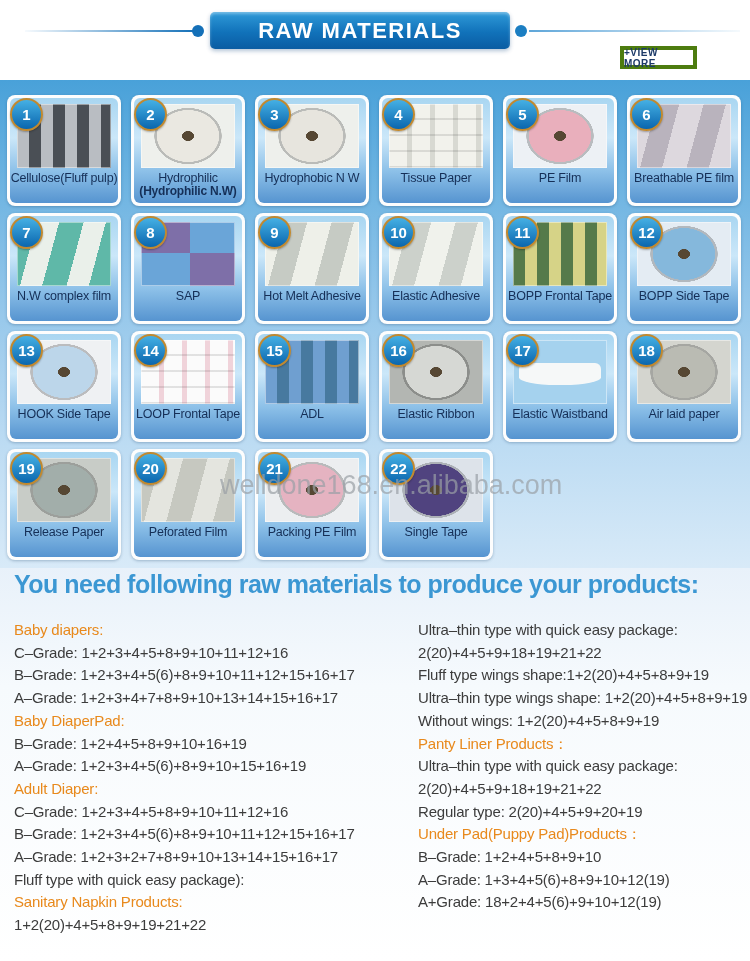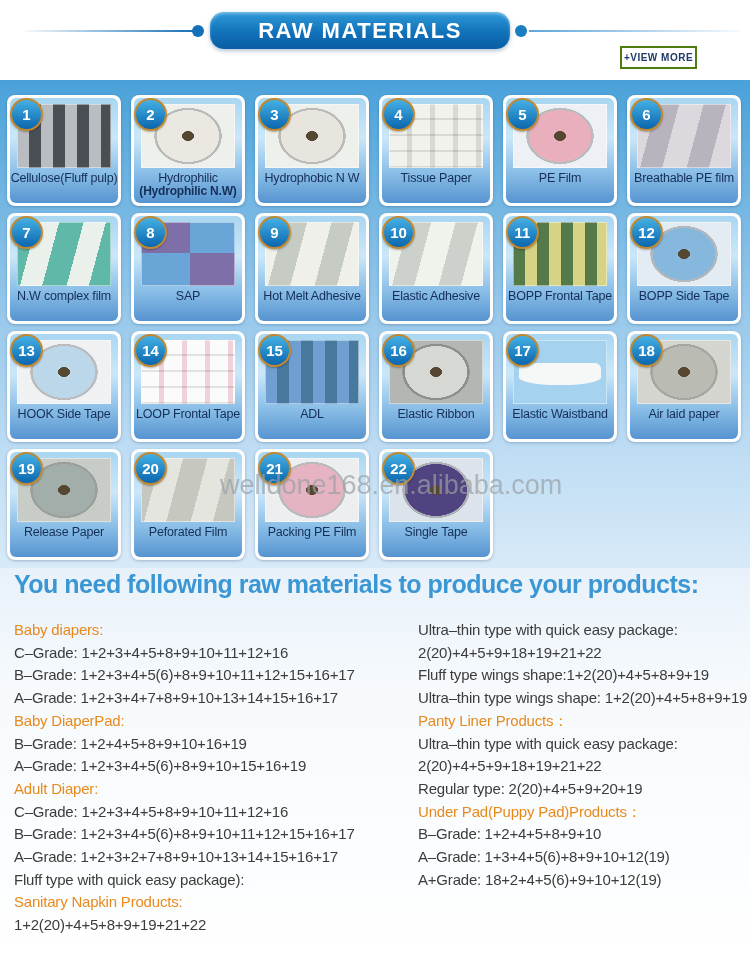--- a/index.html
+++ b/index.html
@@ -10,27 +10,27 @@
 
   
   .hdr { position:relative; height:80px; background:#ffffff; }
   .hline-left { position:absolute; left:25px; top:30px; width:170px; height:2px;
     background:linear-gradient(90deg, rgba(140,190,230,0.08), #1470b8); }
   .hdot { position:absolute; top:25px; width:12px; height:12px; border-radius:50%; background:#1470b8; }
   .hdot-left { left:192px; }
   .hdot-right { left:515px; background:#1b7ec2; }
   .hline-right { position:absolute; left:529px; top:30px; width:211px; height:2px;
     background:linear-gradient(90deg,#5ea6d9, rgba(190,220,240,0.15)); }
-  .banner { position:absolute; left:210px; top:12px; width:300px; height:37px; border-radius:14px;
+  .banner { position:absolute; left:210px; top:12px; width:300px; height:37px; border-radius:5px;
     background:linear-gradient(180deg,#2f9ad8 0%, #1172ba 55%, #0a5ca2 100%);
     box-shadow:inset 0 2px 3px rgba(255,255,255,0.35), 0 2px 4px rgba(0,60,120,0.3);
     color:#ffffff; font-weight:bold; font-size:22px; letter-spacing:1.5px;
     display:flex; align-items:center; justify-content:center; }
   .view-more { position:absolute; left:620px; top:46px; width:77px; height:23px; box-sizing:border-box;
-    border:2px solid #4d7c0f; background:#ffffff; color:#1d3a68; font-size:10px; font-weight:bold;
+    border:4px solid #4d7c0f; background:#ffffff; color:#1d3a68; font-size:10px; font-weight:bold;
     letter-spacing:0.5px; display:flex; align-items:center; justify-content:center; cursor:pointer; }
 
   
   .materials-section { position:relative; height:488px; box-sizing:border-box; padding:15px 0 0 7px;
     background:linear-gradient(180deg,#49a1d9 0%, #68b1e0 18%, #93c6ea 45%, #bddcf3 75%, #d8eaf8 100%); }
   .materials-grid { display:flex; flex-wrap:wrap; gap:7px 10px; width:740px; }
   .card { width:114px; height:111px; background:#fdfdfd; border-radius:8px; position:relative;
     box-sizing:border-box; padding:3px; box-shadow:0 1px 3px rgba(20,60,100,0.3); cursor:pointer; }
   .card-inner { height:100%; border-radius:6px; overflow:hidden;
     background:linear-gradient(180deg,#a9d6f1 0%, #cbe7f9 38%, #8cc0e8 70%, #5694d0 100%);
@@ -348,20 +348,21 @@
         <p class="recipe-line">A–Grade: 1+2+3+2+7+8+9+10+13+14+15+16+17</p>
         <p class="recipe-line">Fluff type with quick easy package):</p>
         <p class="recipe-line recipe-header">Sanitary Napkin Products:</p>
         <p class="recipe-line">1+2(20)+4+5+8+9+19+21+22</p>
       </div>
       <div class="recipe-col">
         <p class="recipe-line">Ultra–thin type with quick easy package:</p>
         <p class="recipe-line">2(20)+4+5+9+18+19+21+22</p>
         <p class="recipe-line">Fluff type wings shape:1+2(20)+4+5+8+9+19</p>
         <p class="recipe-line">Ultra–thin type wings shape: 1+2(20)+4+5+8+9+19</p>
+        <p class="recipe-line">Without wings: 1+2(20)+4+5+8+9+19</p>
         <p class="recipe-line recipe-header">Panty Liner Products：</p>
         <p class="recipe-line">Ultra–thin type with quick easy package:</p>
         <p class="recipe-line">2(20)+4+5+9+18+19+21+22</p>
         <p class="recipe-line">Regular type: 2(20)+4+5+9+20+19</p>
         <p class="recipe-line recipe-header">Under Pad(Puppy Pad)Products：</p>
         <p class="recipe-line">B–Grade: 1+2+4+5+8+9+10</p>
         <p class="recipe-line">A–Grade: 1+3+4+5(6)+8+9+10+12(19)</p>
         <p class="recipe-line">A+Grade: 18+2+4+5(6)+9+10+12(19)</p>
       </div>
     </div>

